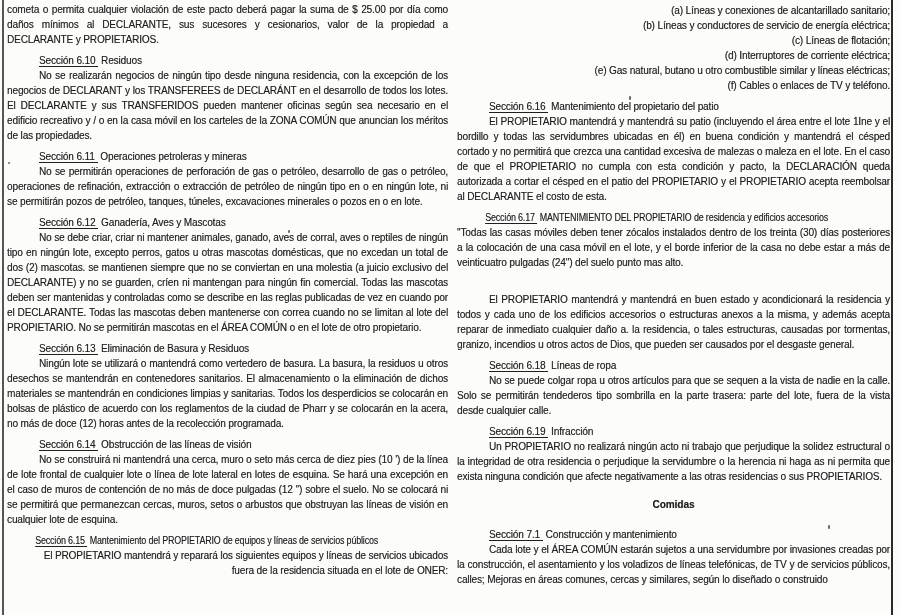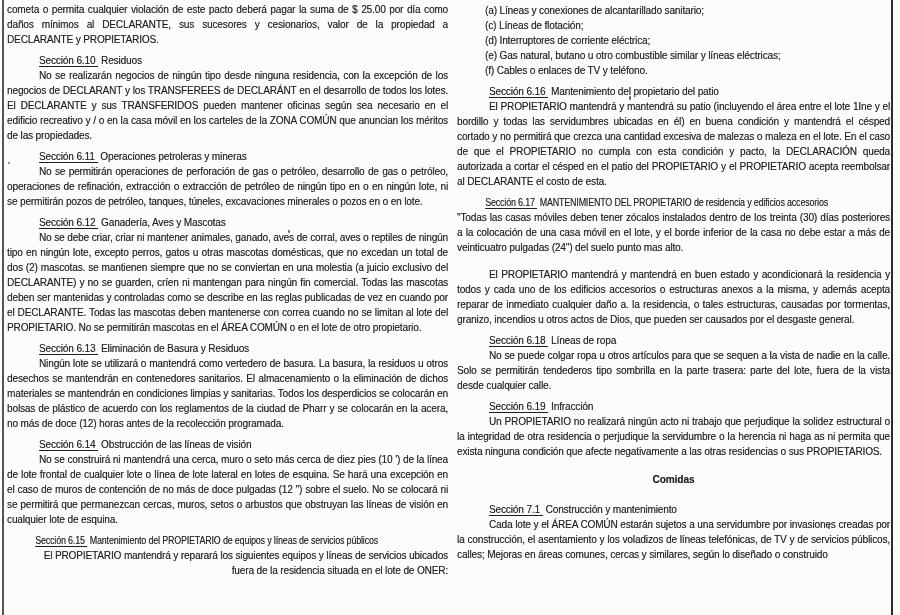--- a/index.html
+++ b/index.html
@@ -43,28 +43,28 @@
   .sec-num{
     border-bottom:1px solid #1f1f1f;
     padding-right:3px;
   }
   .indent-block{
     padding-left:32px;
     text-align:right;
     text-indent:0;
   }
   .utility-list{margin:0;padding:0;list-style:none;}
-  .utility-list div{padding-left:28px;}
+  .utility-list div{padding-left:28px;text-align:right;}
   .article-heading{
     margin:13px 0 12px 0;
     text-align:center;
     font-weight:bold;
     letter-spacing:-0.05px;
   }
-  .gap-top{margin-top:12px;}
+  .gap-top{margin-top:22px;}
   .speck{
     position:absolute;background:#6a6a6a;border-radius:1px;
   }
 </style>
 </head>
 <body>
 
 <div class="page">
 
   <div class="border-line left"></div>
@@ -121,20 +121,21 @@
       </div>
       <p class="para indent-block">El PROPIETARIO mantendrá y reparará los siguientes equipos y líneas de servicios ubicados fuera de la residencia situada en el lote de ONER:</p>
     </div>
 
   </div>
 
   <div class="col col-right">
 
     <div class="utility-list">
       <div>(a) Líneas y conexiones de alcantarillado sanitario;</div>
+      <div>(b) Líneas y conductores de servicio de energía eléctrica;</div>
       <div>(c) Líneas de flotación;</div>
       <div>(d) Interruptores de corriente eléctrica;</div>
       <div>(e) Gas natural, butano u otro combustible similar y líneas eléctricas;</div>
       <div>(f) Cables o enlaces de TV y teléfono.</div>
     </div>
 
     <div class="section">
       <div class="sec-head">
         <span class="sec-num">Sección 6.16</span>
         <span>Mantenimiento del propietario del patio</span>

